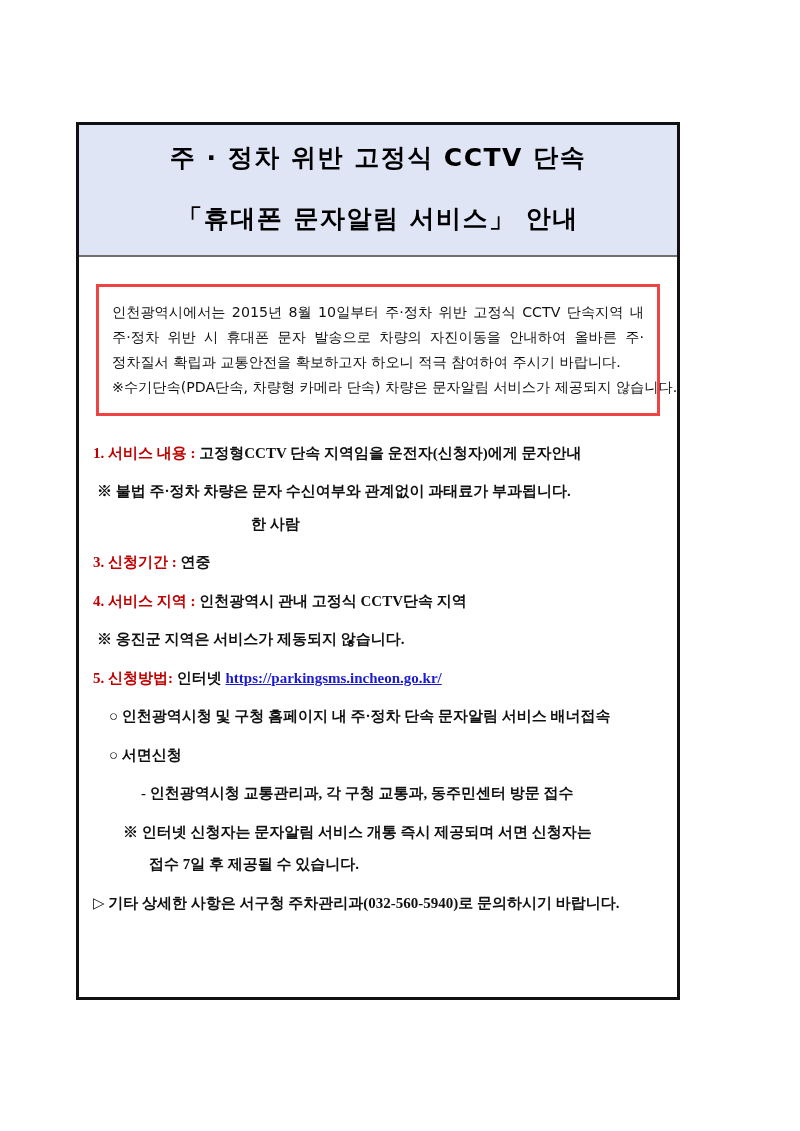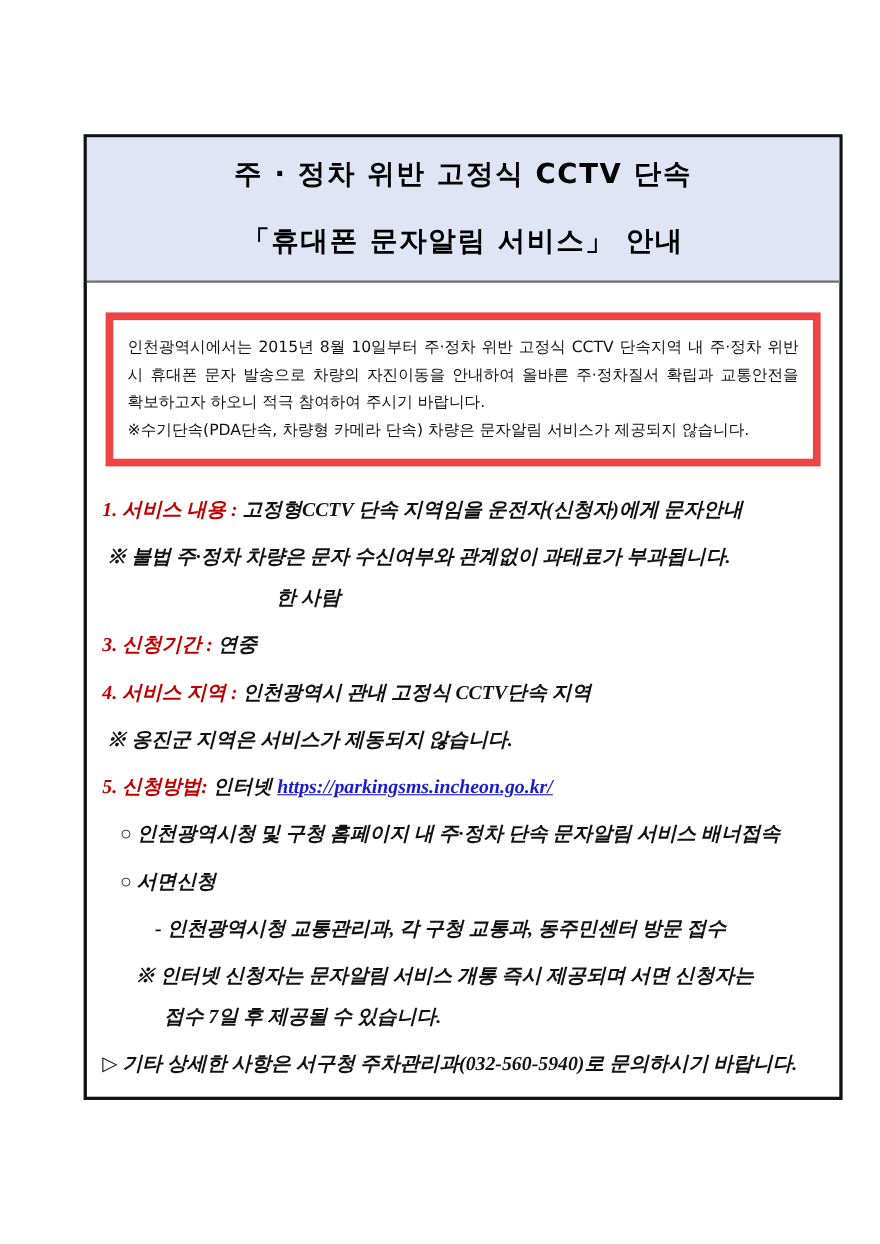--- a/index.html
+++ b/index.html
@@ -20,21 +20,21 @@
     width: 800px;
     height: 1131px;
     background: #ffffff;
   }
 
   
   .notice-frame {
     position: absolute;
     left: 76px;
     top: 122px;
-    width: 690px;
+    width: 604px;
     height: 878px;
     border: 3px solid #111111;
     box-sizing: border-box;
     background: #ffffff;
   }
 
   
   .title-band {
     background: #dfe5f5;
     border-bottom: 2px solid #6f6f6f;
@@ -52,21 +52,21 @@
   }
   .title-line + .title-line {
     margin-top: 22px;
   }
 
   
   .intro-wrap {
     padding: 27px 17px 0 17px;
   }
   .intro-box {
-    border: 7px solid #ef4444;
+    border: 3px solid #ef4444;
     box-sizing: border-box;
     padding: 13px 13px 12px 13px;
   }
   .intro-p {
     font-family: "DejaVu Sans", "Liberation Sans", sans-serif;
     font-size: 14.2px;
     line-height: 1.78;
     text-align: justify;
     text-justify: inter-character;
     color: #111111;
@@ -80,27 +80,26 @@
     color: #111111;
     margin: 0;
     white-space: nowrap;
   }
 
   
   .body-list {
     padding: 26px 16px 0 14px;
   }
   .row {
-    font-size: 18px;
+    font-size: 15px;
     line-height: 1.5;
     color: #111111;
     font-weight: 700;
     margin-bottom: 16px;
     white-space: nowrap;
-    font-style: italic;
   }
   .num-label {
     color: #c00000;
     font-weight: 700;
   }
   .plain {
     color: #111111;
     font-weight: 700;
   }
   .link {

